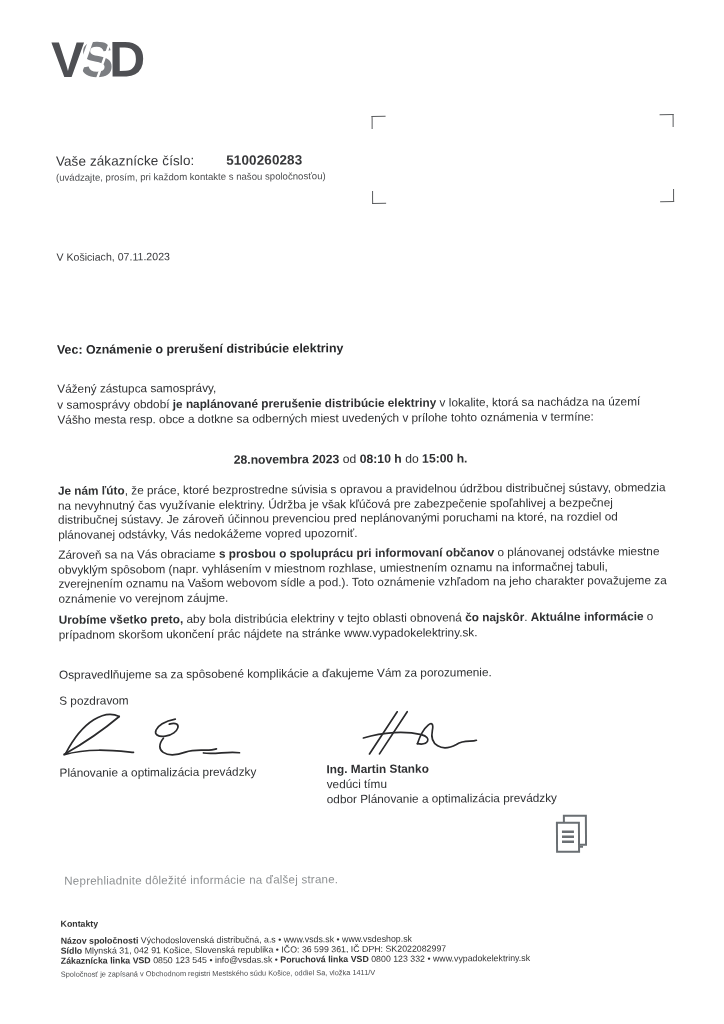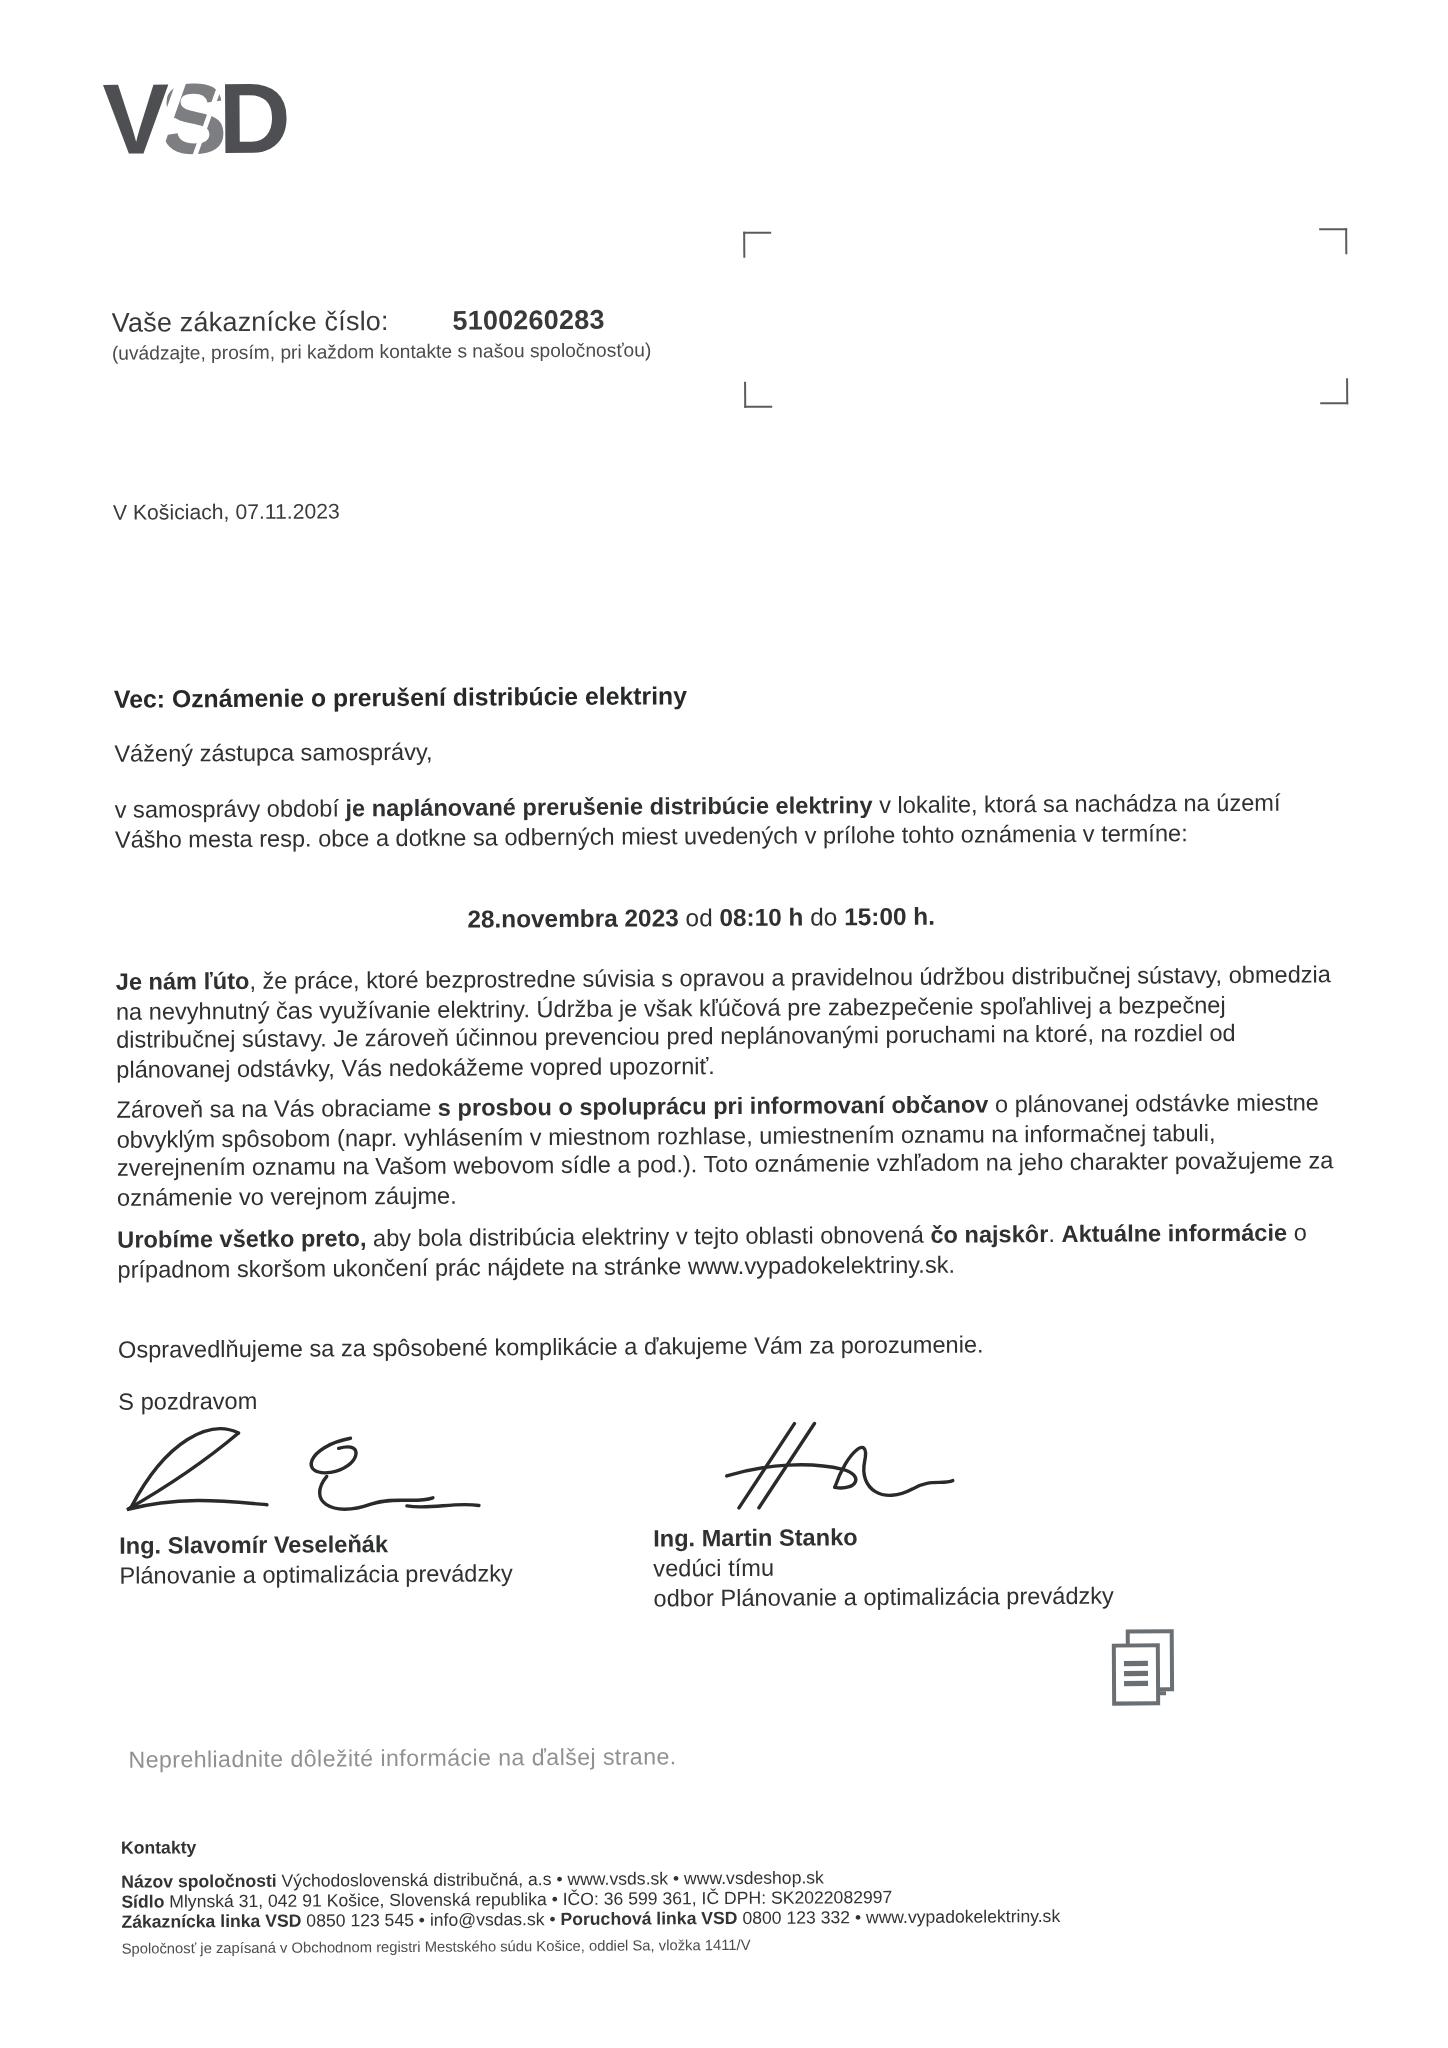--- a/index.html
+++ b/index.html
@@ -29,21 +29,21 @@
   .corner{position:absolute;width:13px;height:12px;}
   .corner.tl{left:0;top:0;border-left:1.6px solid #5a5c5e;border-top:1.6px solid #5a5c5e;}
   .corner.tr{right:0;top:0;border-right:1.6px solid #5a5c5e;border-top:1.6px solid #5a5c5e;}
   .corner.bl{left:0;bottom:0;border-left:1.6px solid #5a5c5e;border-bottom:1.6px solid #5a5c5e;}
   .corner.br{right:0;bottom:0;border-right:1.6px solid #5a5c5e;border-bottom:1.6px solid #5a5c5e;}
   .addr{position:absolute;left:15px;top:10px;font-size:12.6px;font-weight:bold;line-height:17px;color:#3c3d40;}
 
   .dateline{left:58px;top:249px;font-size:10.6px;color:#3a3b3d;}
 
   .subject{left:58px;top:341px;font-size:12.4px;font-weight:bold;color:#27282a;}
-  .saluto{left:58px;top:368px;font-size:11.8px;}
+  .saluto{left:58px;top:380px;font-size:11.8px;}
 
   .para{font-size:11.8px;line-height:14.6px;color:#2f3032;}
   .p1{left:58px;top:396px;width:608px;}
   .term{left:234px;top:452px;font-size:12.2px;}
   .p2{left:58px;top:482px;width:614px;}
   .p3{left:58px;top:546px;width:614px;}
   .p4{left:58px;top:611px;width:614px;}
   .closing{left:58px;top:666px;width:614px;}
   .signoff{left:58px;top:692px;}
 
@@ -123,21 +123,20 @@
     <div class="abs sig-img-right">
       <svg viewBox="0 0 155 56" width="155" height="56" fill="none" stroke="#2a2a2c" stroke-width="1.7" stroke-linecap="round">
         <path d="M40,48 L68,6"></path>
         <path d="M50,48 L78,6"></path>
         <path d="M34,32 C54,26 76,25 92,29 C103,32 99,40 88,38"></path>
         <path d="M88,38 C94,20 106,11 103,25 C100,39 112,47 127,39 C135,34 142,37 147,35"></path>
       </svg>
     </div>
 
     <div class="abs sigblock sig-left">
-      <div class="name">Ing. Slavomír Veseleňák</div>
       <div>Plánovanie a optimalizácia prevádzky</div>
     </div>
     <div class="abs sigblock sig-right">
       <div class="name">Ing. Martin Stanko</div>
       <div>vedúci tímu</div>
       <div>odbor Plánovanie a optimalizácia prevádzky</div>
     </div>
 
     <div class="abs pages-icon">
       <svg viewBox="0 0 40 46" width="40" height="46" fill="none" stroke="#6a6f73" stroke-width="2">

